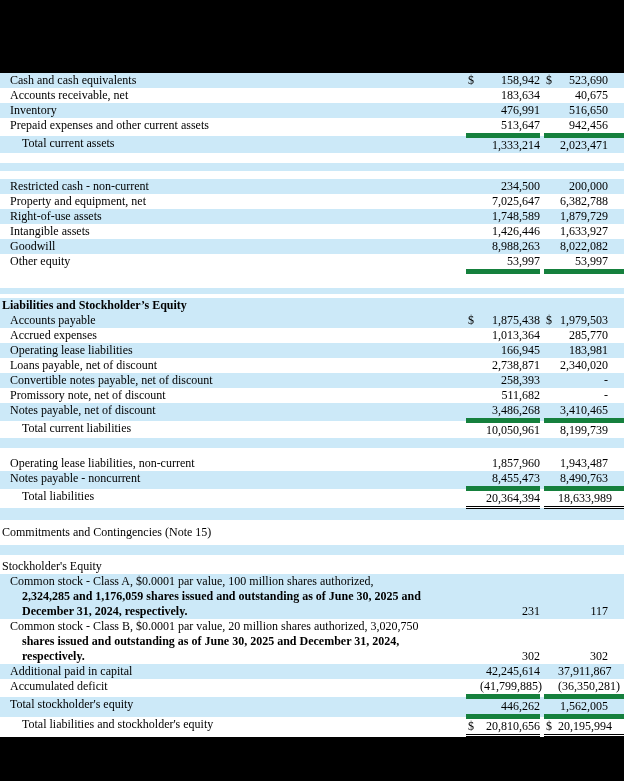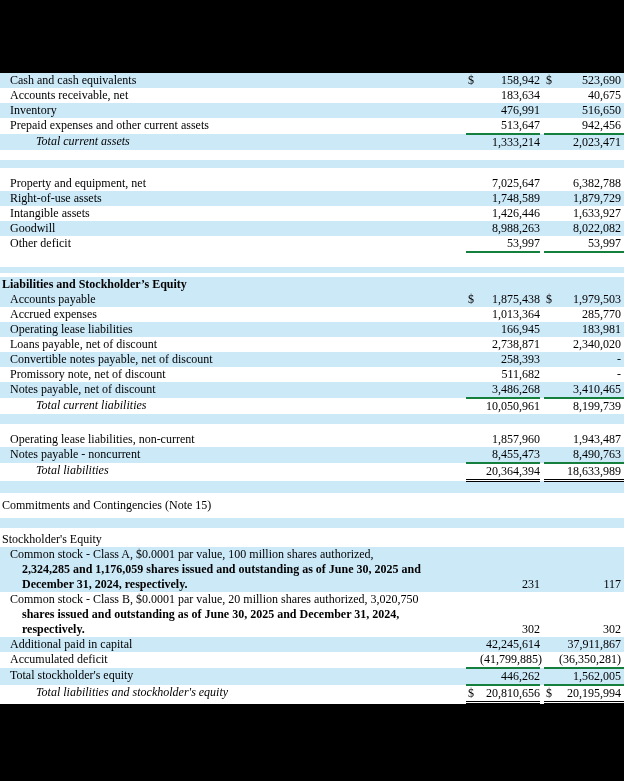--- a/index.html
+++ b/index.html
@@ -13,27 +13,27 @@
   table.fin{
     border-collapse:collapse;table-layout:fixed;width:624px;
     font-size:12px;color:#000;
   }
   td{padding:0;line-height:15px;vertical-align:top;}
   tr.shaded{background:var(--stripe,#cce9f8);}
   td.lab{overflow:visible;}
   td.lab .ln{white-space:nowrap;}
   td.cur{text-align:left;padding-left:2px;white-space:nowrap;}
   td.amt{text-align:right;white-space:nowrap;}
-  td.a2{padding-right:3px;}
+  td.a2{padding-right:16px;}
   .ind0{padding-left:2px;}
   .ind1{padding-left:10px;}
-  .ind2{padding-left:36px;font-style:italic;}
+  .ind2{padding-left:22px;}
   .lc{padding-left:12px;font-weight:bold;}
   .bold{font-weight:bold;margin-left:44px;}
-  .us{border-bottom:2px solid #15803d;}
+  .us{border-bottom:5px solid #15803d;}
   .ud{border-bottom:3px double #000;}
   .vb{vertical-align:bottom;}
   td.sp{font-size:1px;line-height:1px;}
 </style>
 </head>
 <body style="--stripe: #cce9f8;">
 
 <div class="topbar"></div>
 
 <div class="sheet">
@@ -89,20 +89,28 @@
         </tr>
         <tr>
           <td colspan="6" class="sp" style="height: 10px;"></td>
         </tr>
         <tr class="shaded">
           <td colspan="6" class="sp" style="height: 8px;"></td>
         </tr>
         <tr>
           <td colspan="6" class="sp" style="height: 8px;"></td>
         </tr>
+        <tr class="shaded">
+          <td class="lab ind1">Restricted cash - non-current</td>
+          <td class="cur"></td>
+          <td class="amt">234,500</td>
+          <td class="gapc"></td>
+          <td class="cur"></td>
+          <td class="amt a2">200,000</td>
+        </tr>
         <tr>
           <td class="lab ind1">Property and equipment, net</td>
           <td class="cur"></td>
           <td class="amt">7,025,647</td>
           <td class="gapc"></td>
           <td class="cur"></td>
           <td class="amt a2">6,382,788</td>
         </tr>
         <tr class="shaded">
           <td class="lab ind1">Right-of-use assets</td>
@@ -122,21 +130,21 @@
         </tr>
         <tr class="shaded">
           <td class="lab ind1">Goodwill</td>
           <td class="cur"></td>
           <td class="amt">8,988,263</td>
           <td class="gapc"></td>
           <td class="cur"></td>
           <td class="amt a2">8,022,082</td>
         </tr>
         <tr>
-          <td class="lab ind1">Other deficit</td>
+          <td class="lab ind1">Other equity</td>
           <td class="cur us"></td>
           <td class="amt us">53,997</td>
           <td class="gapc"></td>
           <td class="cur us"></td>
           <td class="amt a2 us">53,997</td>
         </tr>
         <tr>
           <td colspan="6" class="sp" style="height: 14px;"></td>
         </tr>
         <tr class="shaded">

